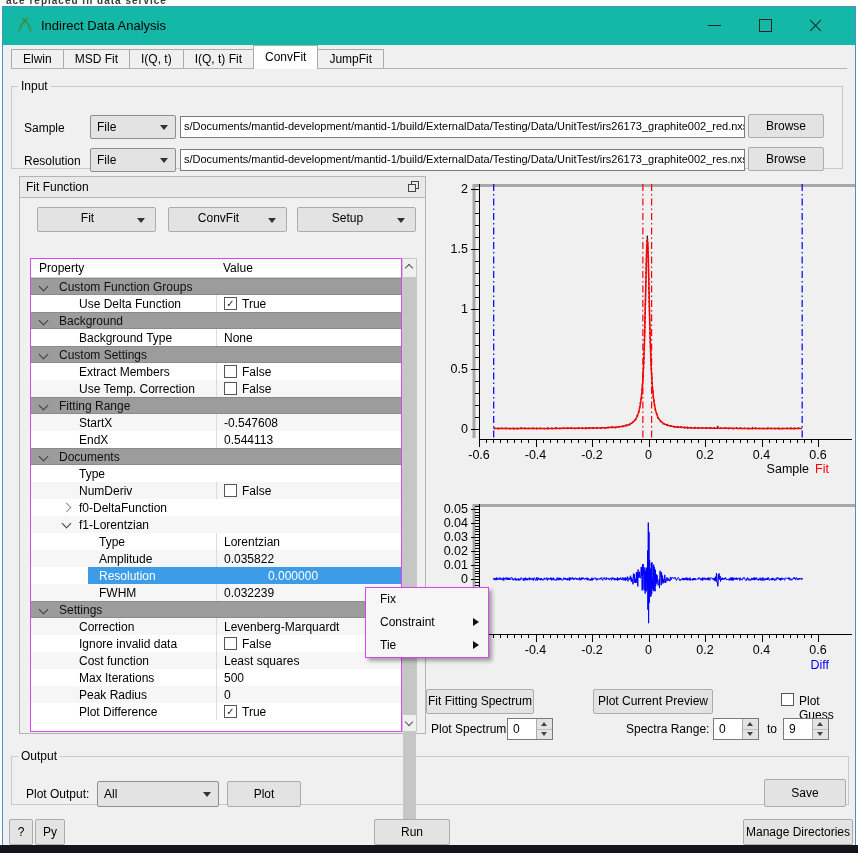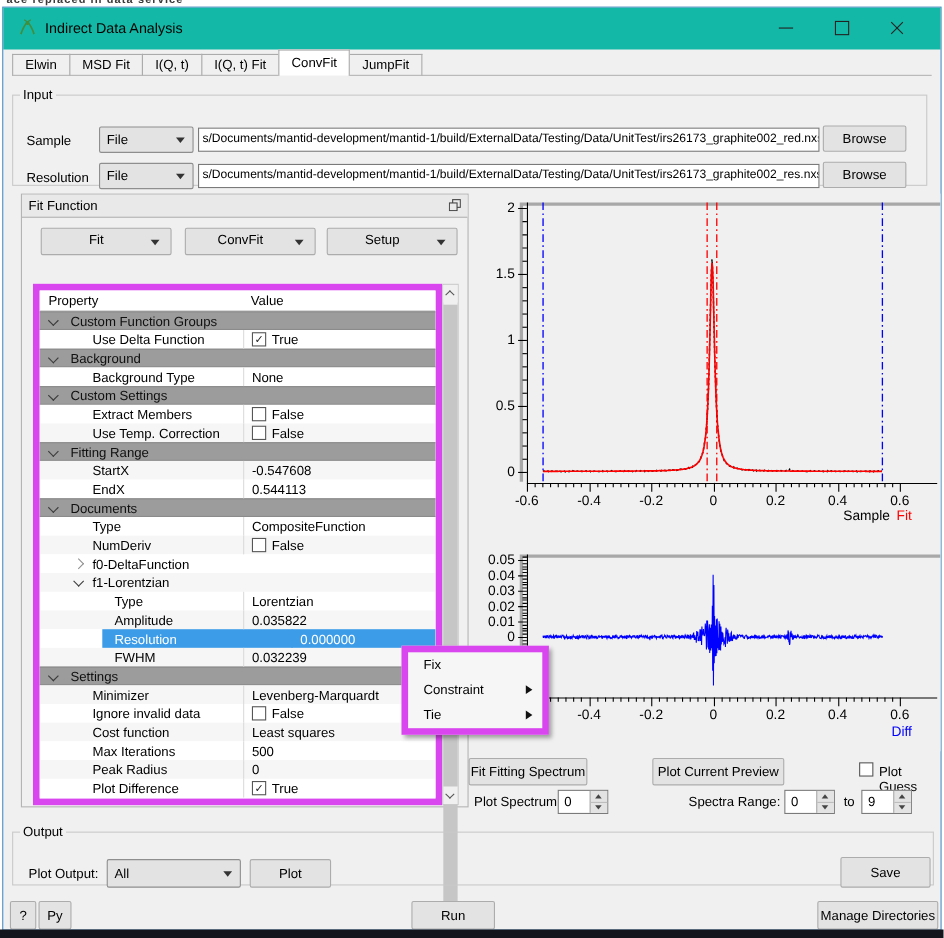--- a/index.html
+++ b/index.html
@@ -46,21 +46,21 @@
     background:#f0f0f0;box-sizing:border-box;}
   #dock-title{position:absolute;left:0;top:0;right:0;height:20px;background:#e9e9e9;
     border-bottom:1px solid #b4b4b4;}
   #dock-title .lab{position:absolute;left:6px;top:3px;font-size:12px;}
   #float-icon{position:absolute;right:6px;top:4px;}
   .drop-btn{position:absolute;top:30px;width:117px;height:23px;background:#e3e3e3;
     border:1px solid #acacac;border-radius:2px;}
   .drop-btn .dlab{position:absolute;left:0;right:18px;top:0;bottom:0;text-align:center;line-height:21px;font-size:12px;}
   
   #prop-table{position:absolute;left:10px;top:81px;width:372px;height:474px;background:#fff;
-    border:6px solid #d946ef;box-sizing:border-box;overflow:hidden;}
+    border:1px solid #d946ef;box-sizing:border-box;overflow:hidden;}
   .tbl-header{position:relative;height:18px;background:#fff;border-bottom:1px solid #d0d0d0;}
   .tbl-header span{position:absolute;top:2px;font-size:12px;}
   .trow{position:relative;height:17px;font-size:12px;}
   .trow.even{background:#fff;} .trow.odd{background:#f6f6f6;}
   .trow.group{background:#9c9c9c;border-top:1px solid #8b8b8b;border-bottom:1px solid #8b8b8b;
     height:15px;}
   .cell-lab{position:absolute;top:0;bottom:0;display:flex;align-items:center;white-space:nowrap;z-index:1;}
   .cell-val{position:absolute;left:185px;right:0;top:0;bottom:0;border-left:1px solid #dcdcdc;
     display:flex;align-items:center;gap:5px;padding-left:7px;white-space:nowrap;z-index:1;}
   .group .cell-lab{color:#101010;}
@@ -89,21 +89,21 @@
   .spin .sbtns{position:absolute;right:0;top:0;bottom:0;width:15px;background:#e3e3e3;border-left:1px solid #acacac;}
   .spin .su,.spin .sd{position:absolute;left:0;right:0;height:50%;}
   .spin .su{top:0;border-bottom:1px solid #bdbdbd;} .spin .sd{bottom:0;}
   .tri-u{position:absolute;left:4px;top:3px;width:0;height:0;border-left:3px solid transparent;
     border-right:3px solid transparent;border-bottom:4px solid #444;}
   .tri-d{position:absolute;left:4px;top:3px;width:0;height:0;border-left:3px solid transparent;
     border-right:3px solid transparent;border-top:4px solid #444;}
   .checkbox{position:absolute;width:13px;height:13px;background:#fff;border:1px solid #555;box-sizing:border-box;}
   
   #ctx-menu{position:absolute;left:365px;top:587px;width:122px;background:#f6f6f6;
-    border:6px solid #d946ef;box-shadow:3px 3px 4px rgba(0,0,0,0.35);z-index:50;}
+    border:1px solid #d946ef;box-shadow:3px 3px 4px rgba(0,0,0,0.35);z-index:50;}
   .menu-item{position:relative;height:23px;font-size:12px;}
   .menu-item .mlab{position:absolute;left:14px;top:4px;}
   .menu-item .marr{position:absolute;right:9px;top:7px;width:0;height:0;
     border-top:4px solid transparent;border-bottom:4px solid transparent;border-left:6px solid #111;}
   text{font-family:"Liberation Sans",sans-serif;}
 </style>
 </head>
 <body>
 
 <div id="screen">
@@ -226,21 +226,20 @@
           <div class="trow even">
             <span class="cell-lab" style="left: 48px;">EndX</span>
             <span class="cell-val">0.544113</span>
           </div>
           <div class="trow group">
             <span class="chev down" style="left: 9px;"></span>
             <span class="cell-lab" style="left: 28px;">Documents</span>
           </div>
           <div class="trow even">
             <span class="cell-lab" style="left: 48px;">Type</span>
-            <span class="cell-val">CompositeFunction</span>
           </div>
           <div class="trow odd">
             <span class="cell-lab" style="left: 48px;">NumDeriv</span>
             <span class="cell-val">
               <span class="cb"></span>
               <span>False</span>
             </span>
           </div>
           <div class="trow even">
             <span class="chev right" style="left: 32px;"></span>
@@ -265,21 +264,21 @@
           </div>
           <div class="trow odd">
             <span class="cell-lab" style="left: 68px;">FWHM</span>
             <span class="cell-val">0.032239</span>
           </div>
           <div class="trow group">
             <span class="chev down" style="left: 9px;"></span>
             <span class="cell-lab" style="left: 28px;">Settings</span>
           </div>
           <div class="trow odd">
-            <span class="cell-lab" style="left: 48px;">Minimizer</span>
+            <span class="cell-lab" style="left: 48px;">Correction</span>
             <span class="cell-val">Levenberg-Marquardt</span>
           </div>
           <div class="trow even">
             <span class="cell-lab" style="left: 48px;">Ignore invalid data</span>
             <span class="cell-val">
               <span class="cb"></span>
               <span>False</span>
             </span>
           </div>
           <div class="trow odd">

